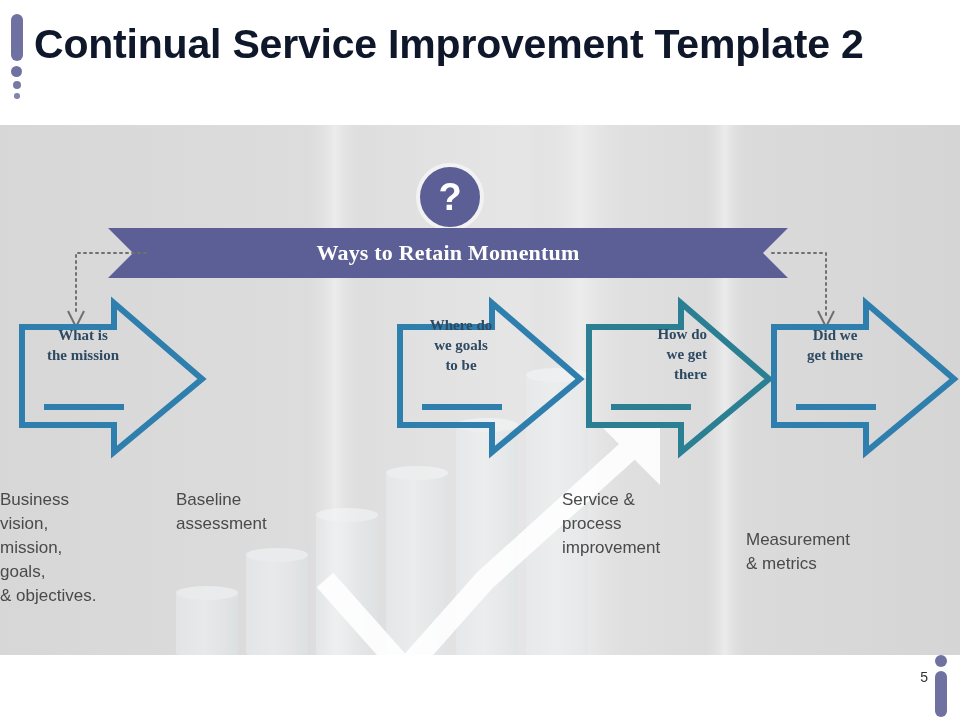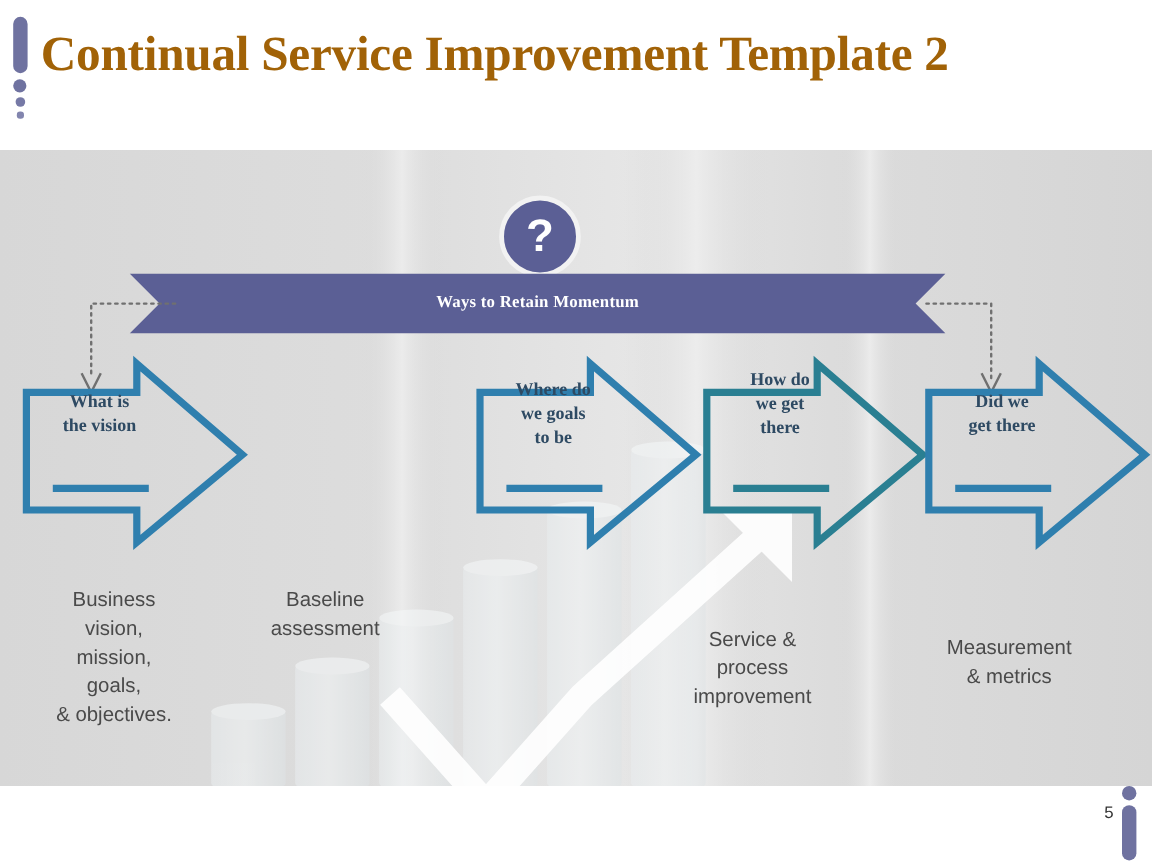--- a/index.html
+++ b/index.html
@@ -53,25 +53,25 @@
     left: 6px; top: 79px;
     width: 5.5px; height: 5.5px;
     background: #8285ae;
     border-radius: 50%;
   }
   .page-title {
     position: absolute;
     left: 34px;
     top: 18px;
     width: 900px;
-    font-family: Liberation Serif, serif;
+    font-family: Liberation Sans, sans-serif;
     font-weight: bold;
     font-size: 41px;
     line-height: 52px;
-    color: #a16207;
+    color: #0f172a;
     letter-spacing: -0.2px;
     white-space: nowrap;
   }
 
   
   .panel {
     position: absolute;
     left: 0; top: 125px;
     width: 960px; height: 530px;
     background: #dcdcdc;
@@ -107,21 +107,21 @@
     width: 680px; height: 50px;
   }
   .ribbon-label {
     position: absolute;
     left: 0; top: 0;
     width: 680px; height: 50px;
     line-height: 50px;
     text-align: center;
     font-family: "Liberation Serif", serif;
     font-weight: bold;
-    font-size: 14px;
+    font-size: 22px;
     color: #ffffff;
     letter-spacing: 0.2px;
   }
 
   
   .connector { position: absolute; }
 
   
   .steps {
     position: absolute;
@@ -151,21 +151,21 @@
   
   .captions {
     position: absolute;
     left: 0; top: 488px;
     width: 960px; height: 140px;
   }
   .caption {
     position: absolute;
     top: 0;
     width: 190px;
-    text-align: center;
+    text-align: left;
     font-family: "Liberation Sans", sans-serif;
     font-size: 17px;
     line-height: 24px;
     color: #4a4a4a;
     white-space: pre-line;
   }
 
   
   .footer {
     position: absolute;
@@ -284,21 +284,21 @@
 
   <div class="steps" style="top:170px;">
 
     <div class="step" id="s0" style="left: 14px;">
       <svg width="196" height="165" viewBox="0 0 196 165">
         <path d="M100,8 L188,84 L100,157 L100,130 L8,130 L8,32 L100,32 Z" fill="none" stroke="#2f7fae" stroke-width="6" stroke-linejoin="miter"></path>
         <line x1="30" y1="112" x2="110" y2="112" stroke="#2f7fae" stroke-width="6"></line>
       </svg>
       <div class="step-label">
         <div>What is</div>
-        <div>the vision</div>
+        <div>the mission</div>
       </div>
     </div>
 
 
     <div class="step" id="s2" style="left: 392px;">
       <svg width="196" height="165" viewBox="0 0 196 165">
         <path d="M100,8 L188,84 L100,157 L100,130 L8,130 L8,32 L100,32 Z" fill="none" stroke="#2f7fae" stroke-width="6" stroke-linejoin="miter"></path>
         <line x1="30" y1="112" x2="110" y2="112" stroke="#2f7fae" stroke-width="6"></line>
       </svg>
       <div class="step-label" style="top:20px;">
@@ -306,21 +306,21 @@
         <div>we goals</div>
         <div>to be</div>
       </div>
     </div>
 
     <div class="step" id="s3" style="left: 581px;">
       <svg width="196" height="165" viewBox="0 0 196 165">
         <path d="M100,8 L188,84 L100,157 L100,130 L8,130 L8,32 L100,32 Z" fill="none" stroke="#2a7f92" stroke-width="6" stroke-linejoin="miter"></path>
         <line x1="30" y1="112" x2="110" y2="112" stroke="#2a7f92" stroke-width="6"></line>
       </svg>
-      <div class="step-label" style="top:12px;">
+      <div class="step-label" style="top:29px;text-align:right;">
         <div>How do</div>
         <div>we get</div>
         <div>there</div>
       </div>
     </div>
 
     <div class="step" id="s4" style="left: 766px;">
       <svg width="196" height="165" viewBox="0 0 196 165">
         <path d="M100,8 L188,84 L100,157 L100,130 L8,130 L8,32 L100,32 Z" fill="none" stroke="#2f7fae" stroke-width="6" stroke-linejoin="miter"></path>
         <line x1="30" y1="112" x2="110" y2="112" stroke="#2f7fae" stroke-width="6"></line>
@@ -333,21 +333,21 @@
   </div>
 
   <div class="captions" style="top:363px;">
     <div class="caption" id="c0" style="left: 0px;">Business
 vision,
 mission,
 goals,
 &amp; objectives.</div>
     <div class="caption" id="c1" style="left: 176px;">Baseline
 assessment</div>
-    <div class="caption" id="c3" style="left: 532px; margin-top: 33px;">Service &amp;
+    <div class="caption" id="c3" style="left: 562px;">Service &amp;
 process
 improvement</div>
     <div class="caption" id="c4" style="left: 746px; margin-top: 40px;">Measurement
 &amp; metrics</div>
   </div>
 
 </div>
 
 <div class="footer">
   <div class="page-num">5</div>

